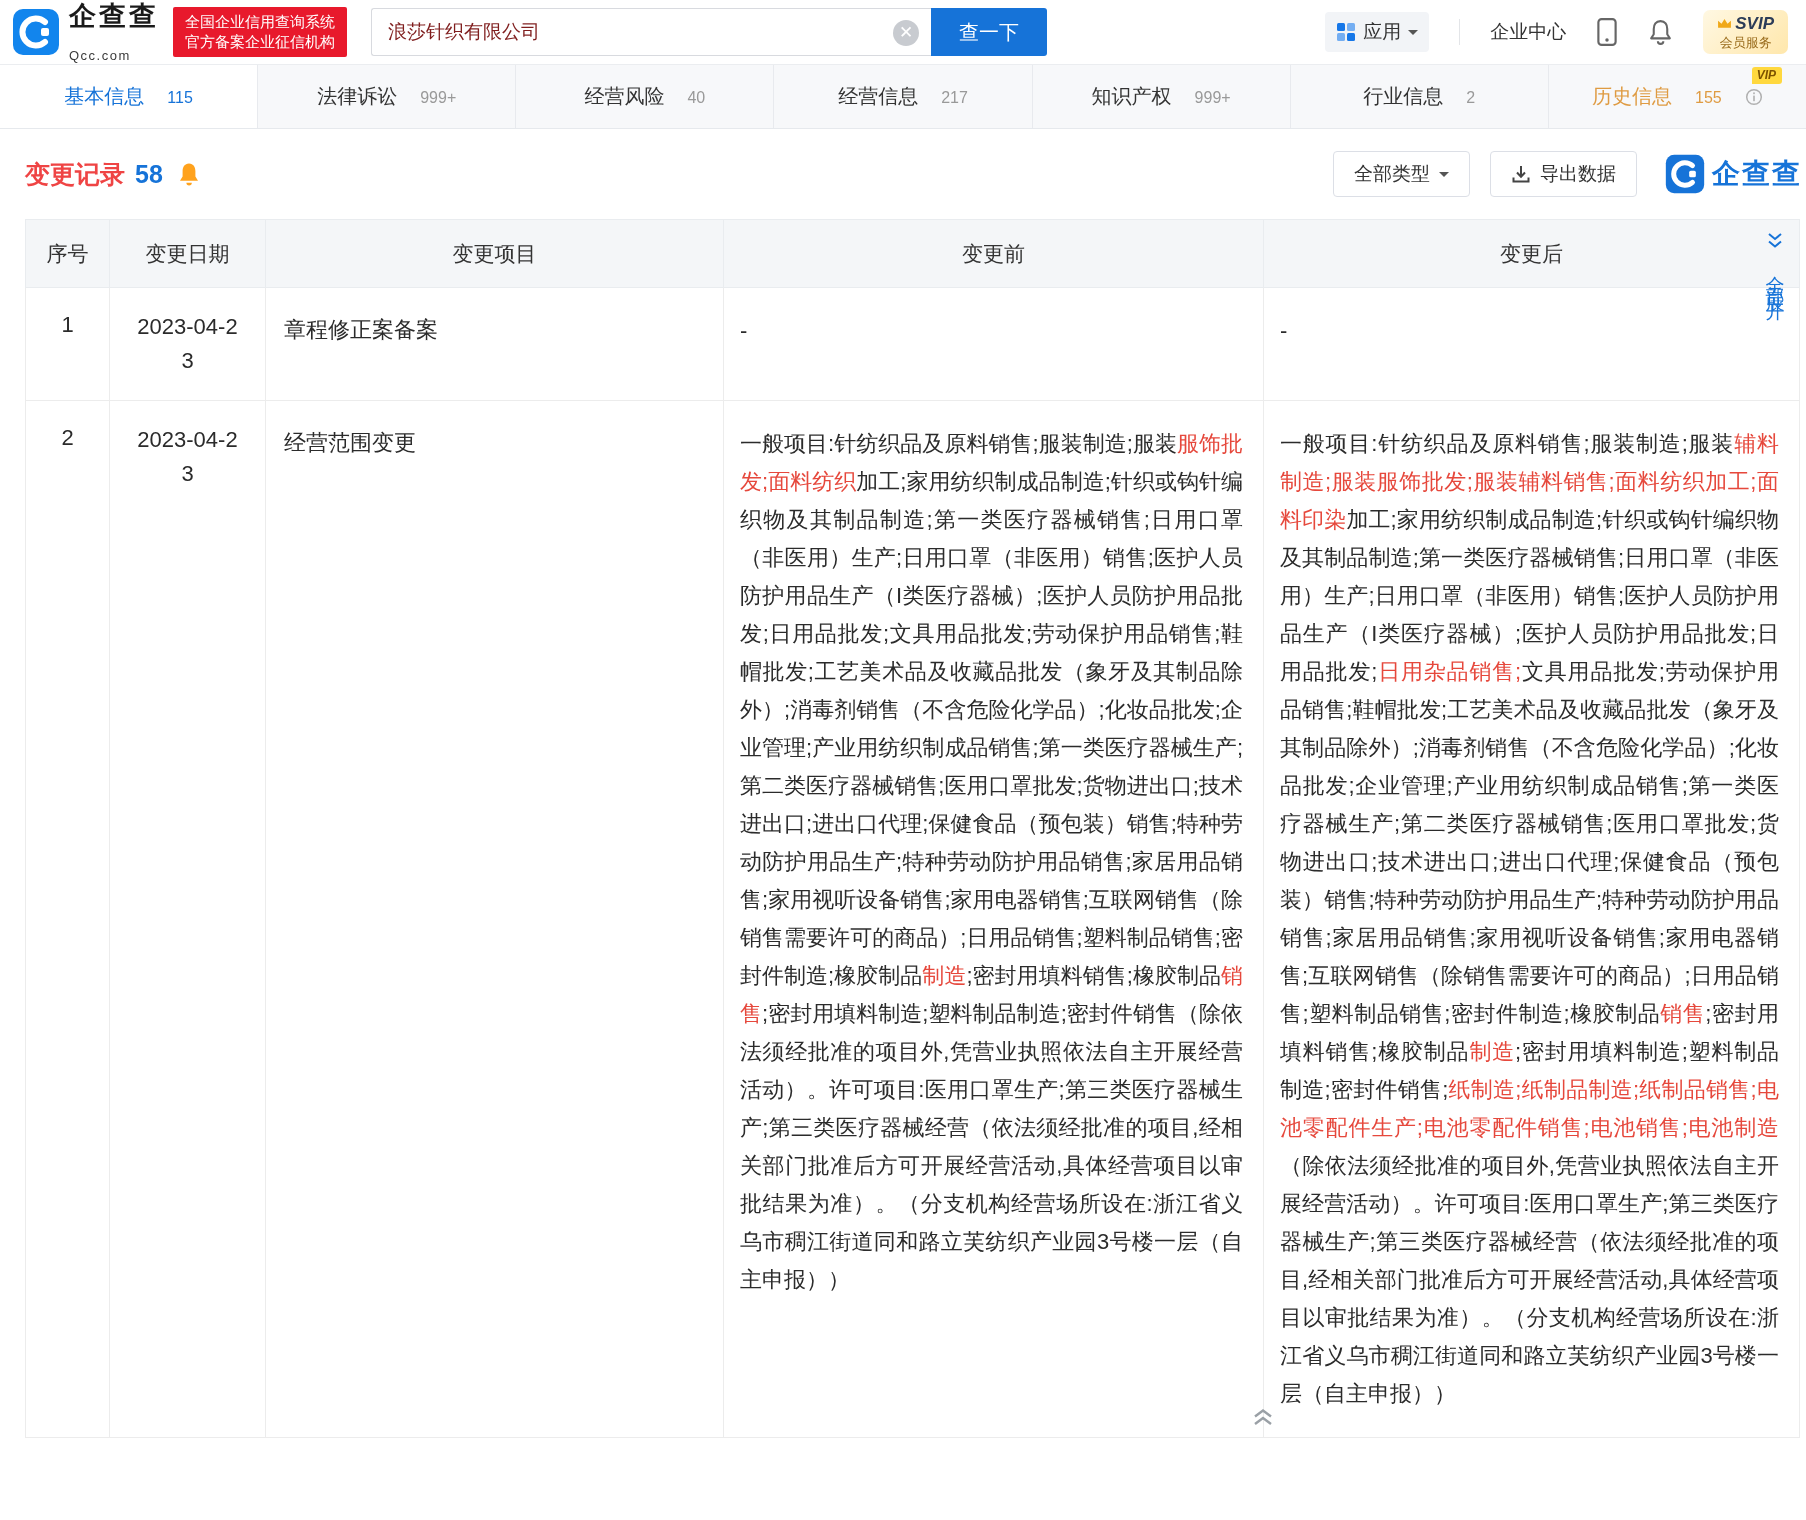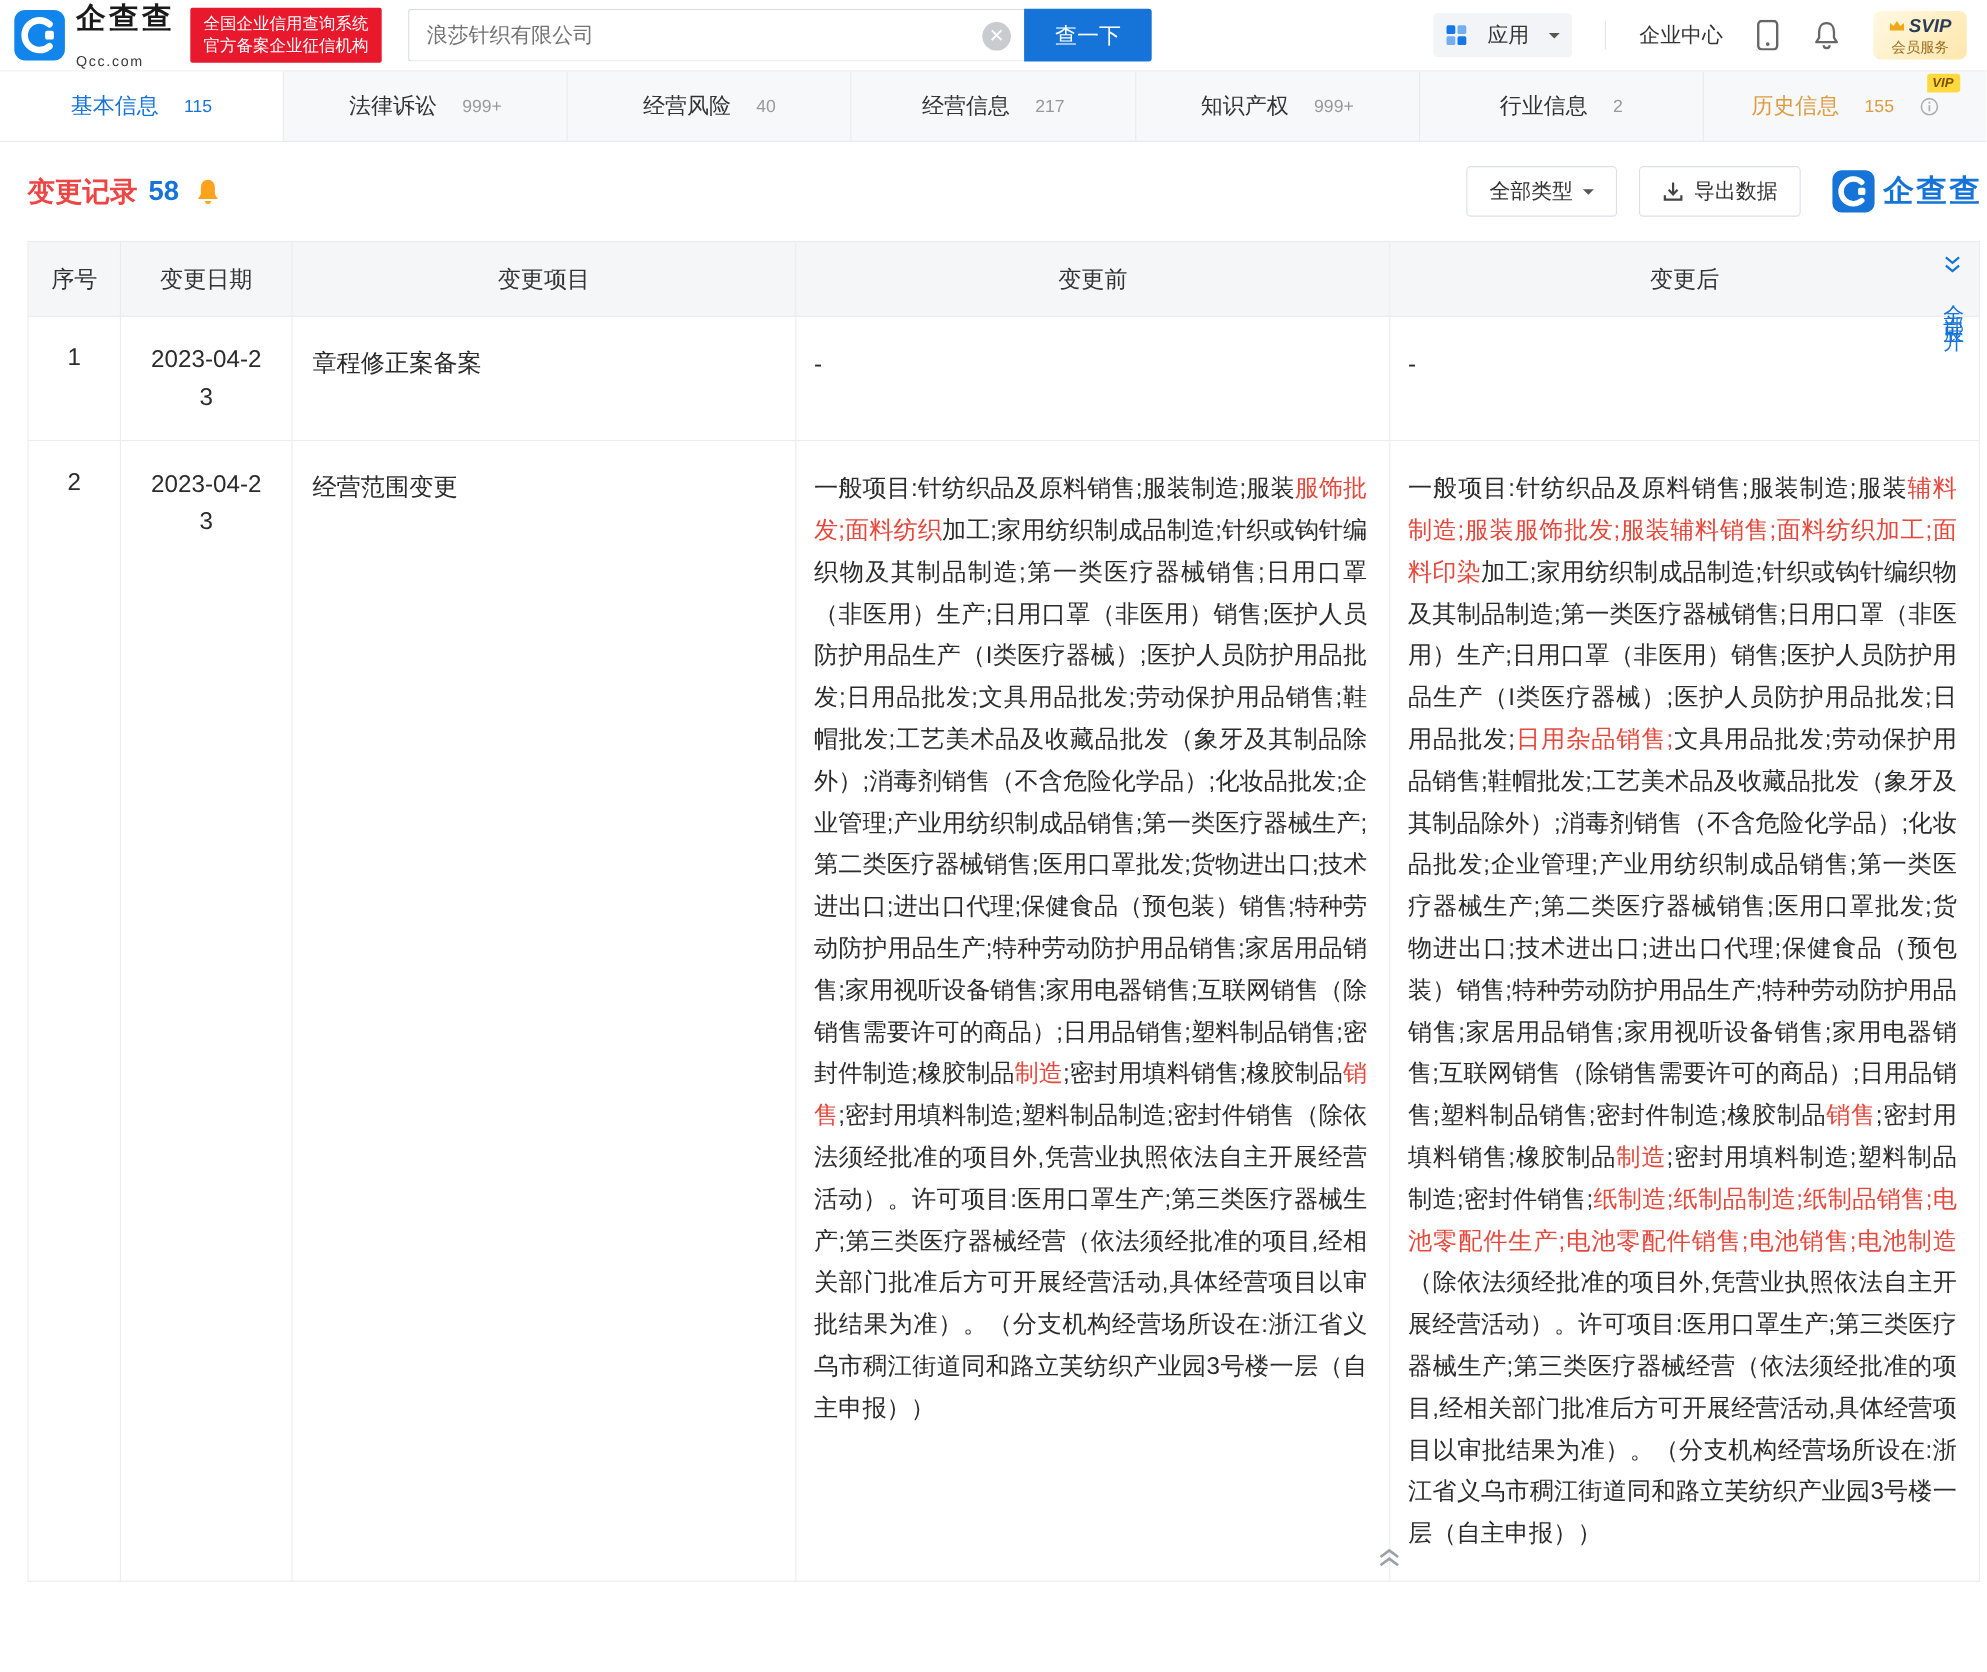--- a/index.html
+++ b/index.html
@@ -15,27 +15,27 @@
   .logo-icon { width:48px; height:48px; flex:0 0 auto; }
   .logo-texts { display:flex; flex-direction:column; line-height:1; }
   .logo-cn { font-size:27px; font-weight:bold; color:#1a1a1a; letter-spacing:3px; }
   .logo-en { font-size:13px; color:#3a3a3a; margin-top:19px; letter-spacing:1.5px; }
   .red-badge { background:var(--badge-red,#e8192c); color:#fff; font-size:15px; line-height:20px;
     padding:5px 12px; border-radius:2px; text-align:center; white-space:nowrap; }
   .search-area { display:flex; align-items:center; height:48px; margin-left:10px; }
   .search-box { position:relative; width:560px; height:48px; border:1px solid #d8dadf; border-right:none;
     border-radius:3px 0 0 3px; display:flex; align-items:center; }
   .search-box input { border:none; outline:none; width:100%; height:100%; padding:0 48px 0 16px;
-    font-size:19px; color:#737373; font-family:Liberation Serif, serif; background:transparent; }
+    font-size:19px; color:#7f1d1d; font-family:Liberation Serif, serif; background:transparent; }
   .clear-icon { position:absolute; right:12px; top:11px; width:26px; height:26px; border-radius:50%;
     background:#c8cbd0; color:#fff; font-size:17px; line-height:26px; text-align:center; cursor:pointer; }
   .search-btn { height:48px; width:116px; background:var(--brand-blue,#1673d8); color:#fff; border:none;
     font-size:20px; border-radius:0 3px 3px 0; cursor:pointer; font-family:inherit; }
   .nav-right { margin-left:auto; display:flex; align-items:center; gap:30px; }
-  .apps-menu { display:flex; align-items:center; gap:18px; background:#f2f4f7; border-radius:4px;
+  .apps-menu { display:flex; align-items:center; gap:7px; background:#f2f4f7; border-radius:4px;
     padding:7px 11px; cursor:pointer; font-size:19px; color:#333; }
   .caret { width:0; height:0; border:5px solid transparent; border-top-color:#555; margin-top:6px; }
   .nav-divider { width:1px; height:26px; background:#e3e5e8; }
   .nav-link { font-size:19px; color:#333; cursor:pointer; white-space:nowrap; }
   .icon-btn { display:flex; align-items:center; cursor:pointer; }
   .svip-badge { display:flex; flex-direction:column; align-items:center; justify-content:center;
     background:linear-gradient(135deg,#fff8e3,#ffe7ab); border-radius:7px; padding:5px 14px; cursor:pointer; line-height:1.05; }
   .svip-top { display:flex; align-items:center; gap:3px; font-size:17px; font-weight:bold; font-style:italic; color:#2c3c58; }
   .svip-sub { font-size:13px; color:#9a6c1d; margin-top:3px; }
   

